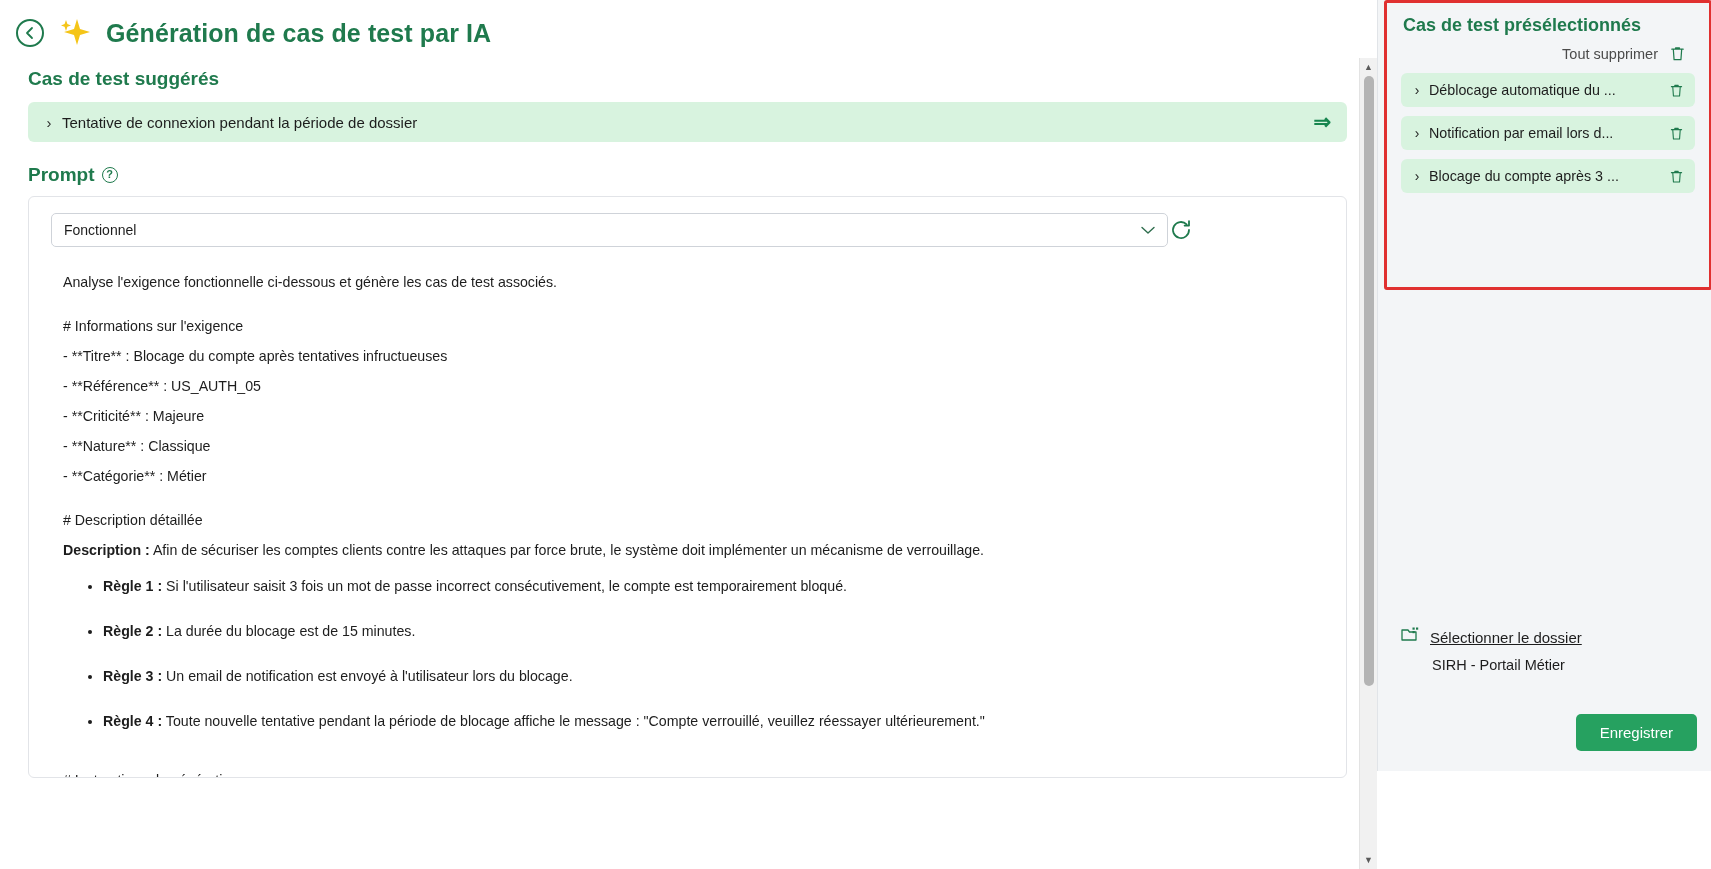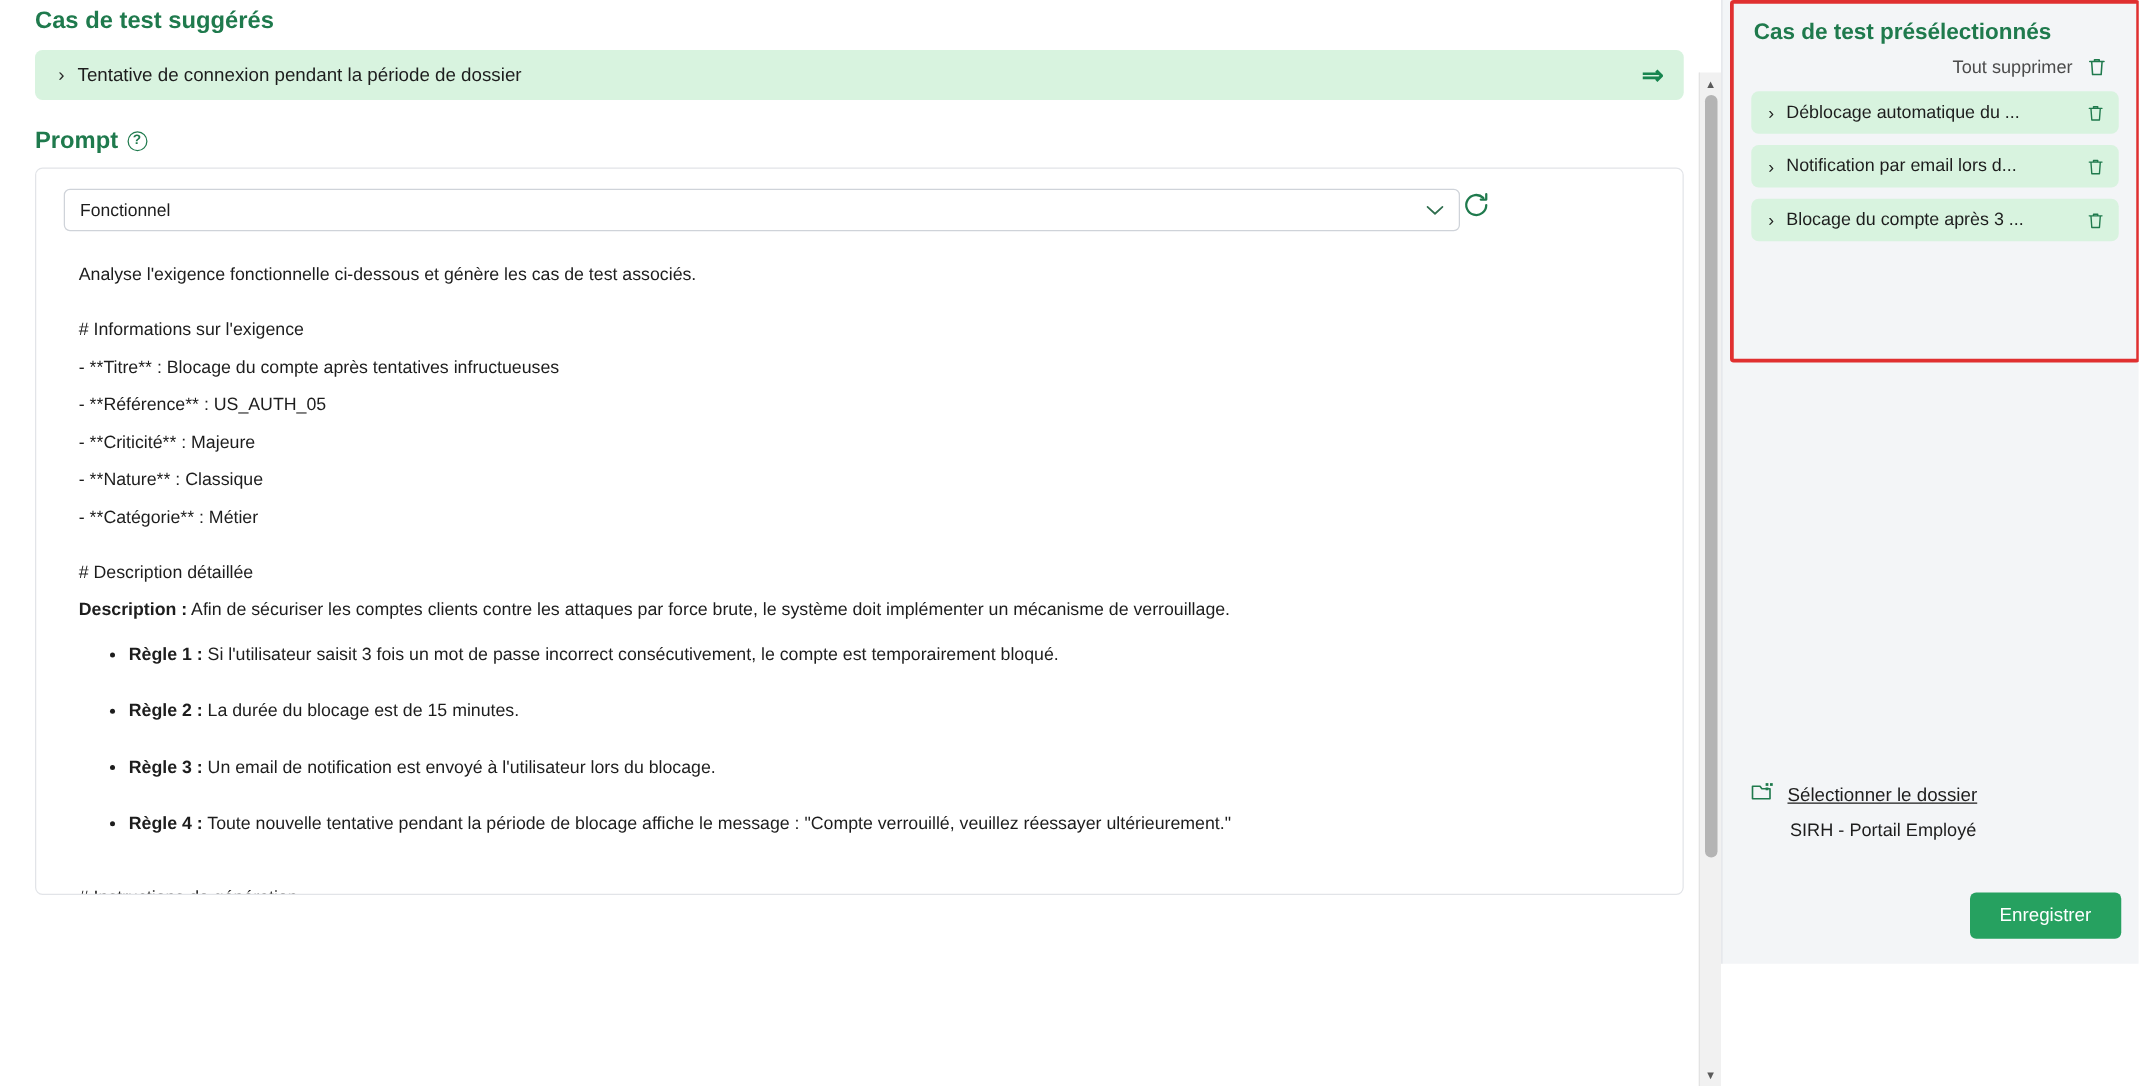--- a/index.html
+++ b/index.html
@@ -121,20 +121,21 @@
     border: 1px solid #e2e4e8;
     border-radius: 6px;
     background: #ffffff;
     height: 582px;
     overflow: hidden;
     position: relative;
   }
 
   .select-row {
     display: flex;
+    align-items: center;
     padding: 16px 20px 6px 22px;
   }
   .select-box {
     flex: 1;
     height: 34px;
     border: 1px solid #cfd3d9;
     border-radius: 5px;
     display: flex;
     align-items: center;
     justify-content: space-between;
@@ -292,20 +293,34 @@
     font-family: "Liberation Sans", sans-serif;
   }
 </style>
 </head>
 <body>
 
 <div class="app">
 
   <div class="main">
 
+    <div class="topbar">
+      <div class="back-btn">
+        <svg width="16" height="16" viewBox="0 0 16 16" aria-hidden="true">
+          <path d="M10 3 L5 8 L10 13" fill="none" stroke="#1f7a4d" stroke-width="1.8" stroke-linecap="round" stroke-linejoin="round"></path>
+        </svg>
+      </div>
+      <div class="spark">
+        <svg width="36" height="36" viewBox="0 0 36 36" aria-hidden="true">
+          <path d="M20 4 L23 14 L33 17 L23 20 L20 30 L17 20 L7 17 L17 14 Z" fill="#f5c518"></path>
+          <path d="M9 5 L10.4 9 L14 10.4 L10.4 11.8 L9 16 L7.6 11.8 L4 10.4 L7.6 9 Z" fill="#f5c518"></path>
+        </svg>
+      </div>
+      <div class="page-title">Génération de cas de test par IA</div>
+    </div>
 
     <div class="section-title">Cas de test suggérés</div>
 
     <div class="suggested-row">
       <span class="chev">›</span>
       <span class="suggested-label">Tentative de connexion pendant la période de dossier</span>
       <span class="arrow-right">⇒</span>
     </div>
 
     <div class="prompt-head">
@@ -413,18 +428,18 @@
         <span>
           <svg width="20" height="20" viewBox="0 0 20 20" aria-hidden="true">
             <path d="M2 5 H8 L9.5 7 H16 V15 H2 Z" fill="none" stroke="#1f7a4d" stroke-width="1.3" stroke-linejoin="round"></path>
             <rect x="12.5" y="2.5" width="2.2" height="2.2" fill="#1f7a4d"></rect>
             <rect x="16" y="2.5" width="2.2" height="2.2" fill="#1f7a4d"></rect>
             <rect x="12.5" y="6" width="2.2" height="2.2" fill="#1f7a4d"></rect>
           </svg>
         </span>
         <span class="folder-link">Sélectionner le dossier</span>
       </div>
-      <div class="folder-value">SIRH - Portail Employé</div>
+      <div class="folder-value">SIRH - Portail Métier</div>
     </div>
 
     <button class="save-btn">Enregistrer</button>
   </div>
 </div>
 
 </body></html>

